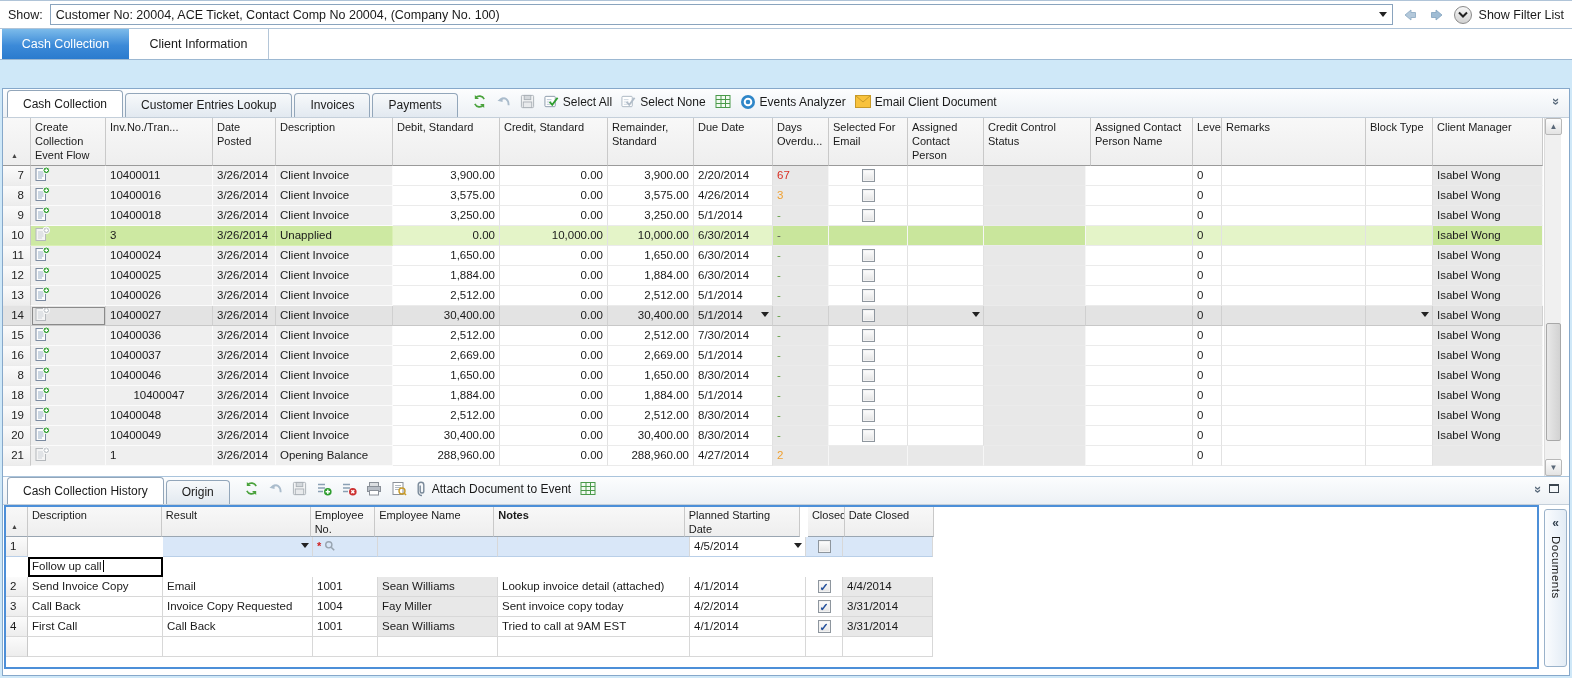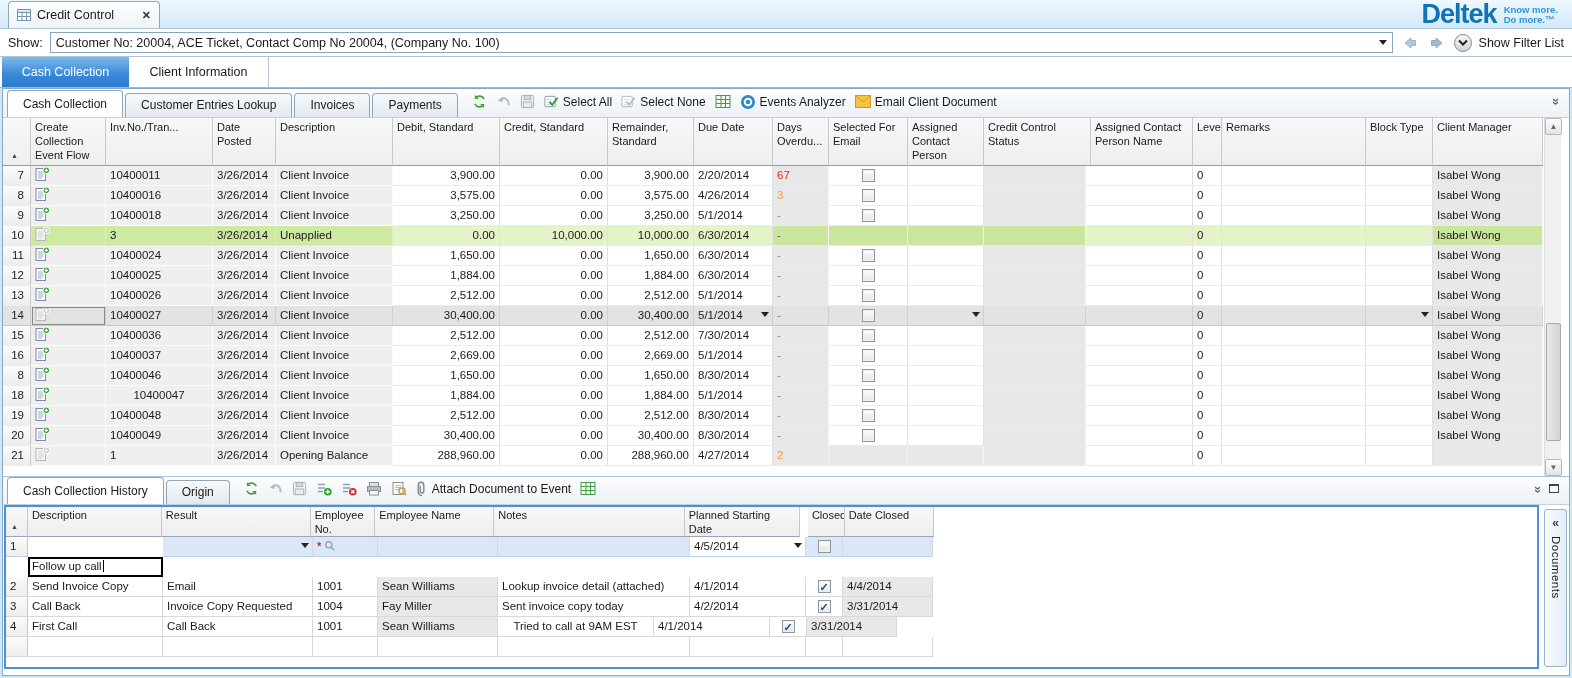--- a/index.html
+++ b/index.html
@@ -110,39 +110,20 @@
   .docs-chev { font-size:12px; color:#33414f; font-weight:bold; }
   .docs-label { writing-mode:vertical-rl; font-size:11.5px; color:#1a1a1a; letter-spacing:0.5px; }
 
   svg { display:block; }
 </style>
 </head>
 <body>
 
 <div class="page">
 
-  <div class="doctab-row">
-    <div class="doctab">
-      <span>
-          <svg width="14" height="12">
-            <rect x="0.5" y="0.5" width="13" height="11" fill="#fdfdfd" stroke="#7c94ac"></rect>
-            <rect x="0.5" y="0.5" width="13" height="3" fill="#dce6f0" stroke="#7c94ac"></rect>
-            <path d="M5 3.5v8M9.5 3.5v8M0.5 7.5h13" stroke="#7c94ac" stroke-width="1"></path>
-          </svg>
-        </span>
-      <span>Credit Control</span>
-      <span class="doctab-close">✕</span>
-    </div>
-    <div class="logo">
-      <span class="logo-brand">Deltek</span>
-      <span class="logo-tag">
-        <span>Know more.</span><br><span>Do more.™</span>
-      </span>
-    </div>
-  </div>
 
   <div class="show-bar">
     <span class="show-label">Show:</span>
     <div class="show-combo">
       <span>Customer No: 20004, ACE Ticket, Contact Comp No 20004, (Company No. 100)</span>
       <span class="combo-btn">
           <span class="tri-down"></span>
         </span>
     </div>
     <span class="nav-arrow">
@@ -758,21 +739,21 @@
       <div class="history-panel">
         <div id="hg">
             <div class="hg-row">
               <div class="hg-hcell" style="width: 22px;">
                 <span class="sortasc" style="left:5px;">▲</span>
               </div>
               <div class="hg-hcell" style="width: 135px;">Description</div>
               <div class="hg-hcell" style="width: 150px;">Result</div>
               <div class="hg-hcell" style="width: 65px;">Employee No.</div>
               <div class="hg-hcell" style="width: 120px;">Employee Name</div>
-              <div class="hg-hcell" style="width: 192px;">Notes</div>
+              <div class="hg-hcell" style="width: 192px; font-weight: bold;">Notes</div>
               <div class="hg-hcell" style="width: 116px;">Planned Starting Date</div>
               <div class="hg-hcell" style="width: 37px; margin-left: 8px;">Closed</div>
               <div class="hg-hcell" style="width: 90px;">Date Closed</div>
             </div>
             <div class="hg-row r1">
               <div class="hg-cell hg-num" style="width: 22px;">1</div>
               <div class="hg-cell editcell" style="width: 135px; margin-top: 20px;">Follow up call<span class="caret"></span></div>
               <div class="hg-cell" style="width: 150px;">
                 <span class="dd-arrow"></span>
               </div>
@@ -807,21 +788,21 @@
               <div class="hg-cell" style="width: 116px;">4/2/2014</div>
               <div class="hg-cell" style="width: 37px; text-align: center;"><span class="cb checked" style="margin-top:3px;"></span></div>
               <div class="hg-cell hg-ro" style="width: 90px;">3/31/2014</div>
             </div>
             <div class="hg-row">
               <div class="hg-cell hg-num" style="width: 22px;">4</div>
               <div class="hg-cell" style="width: 135px;">First Call</div>
               <div class="hg-cell" style="width: 150px;">Call Back</div>
               <div class="hg-cell" style="width: 65px;">1001</div>
               <div class="hg-cell hg-ro" style="width: 120px;">Sean Williams</div>
-              <div class="hg-cell" style="width: 156px; text-align: center;">Tried to call at 9AM EST</div>
+              <div class="hg-cell" style="width: 192px;">Tried to call at 9AM EST</div>
               <div class="hg-cell" style="width: 116px;">4/1/2014</div>
               <div class="hg-cell" style="width: 37px; text-align: center;"><span class="cb checked" style="margin-top:3px;"></span></div>
               <div class="hg-cell hg-ro" style="width: 90px;">3/31/2014</div>
             </div>
             <div class="hg-row">
               <div class="hg-cell hg-num" style="width: 22px;"></div>
               <div class="hg-cell" style="width: 135px;"></div>
               <div class="hg-cell" style="width: 150px;"></div>
               <div class="hg-cell" style="width: 65px;"></div>
               <div class="hg-cell" style="width: 120px;"></div>

